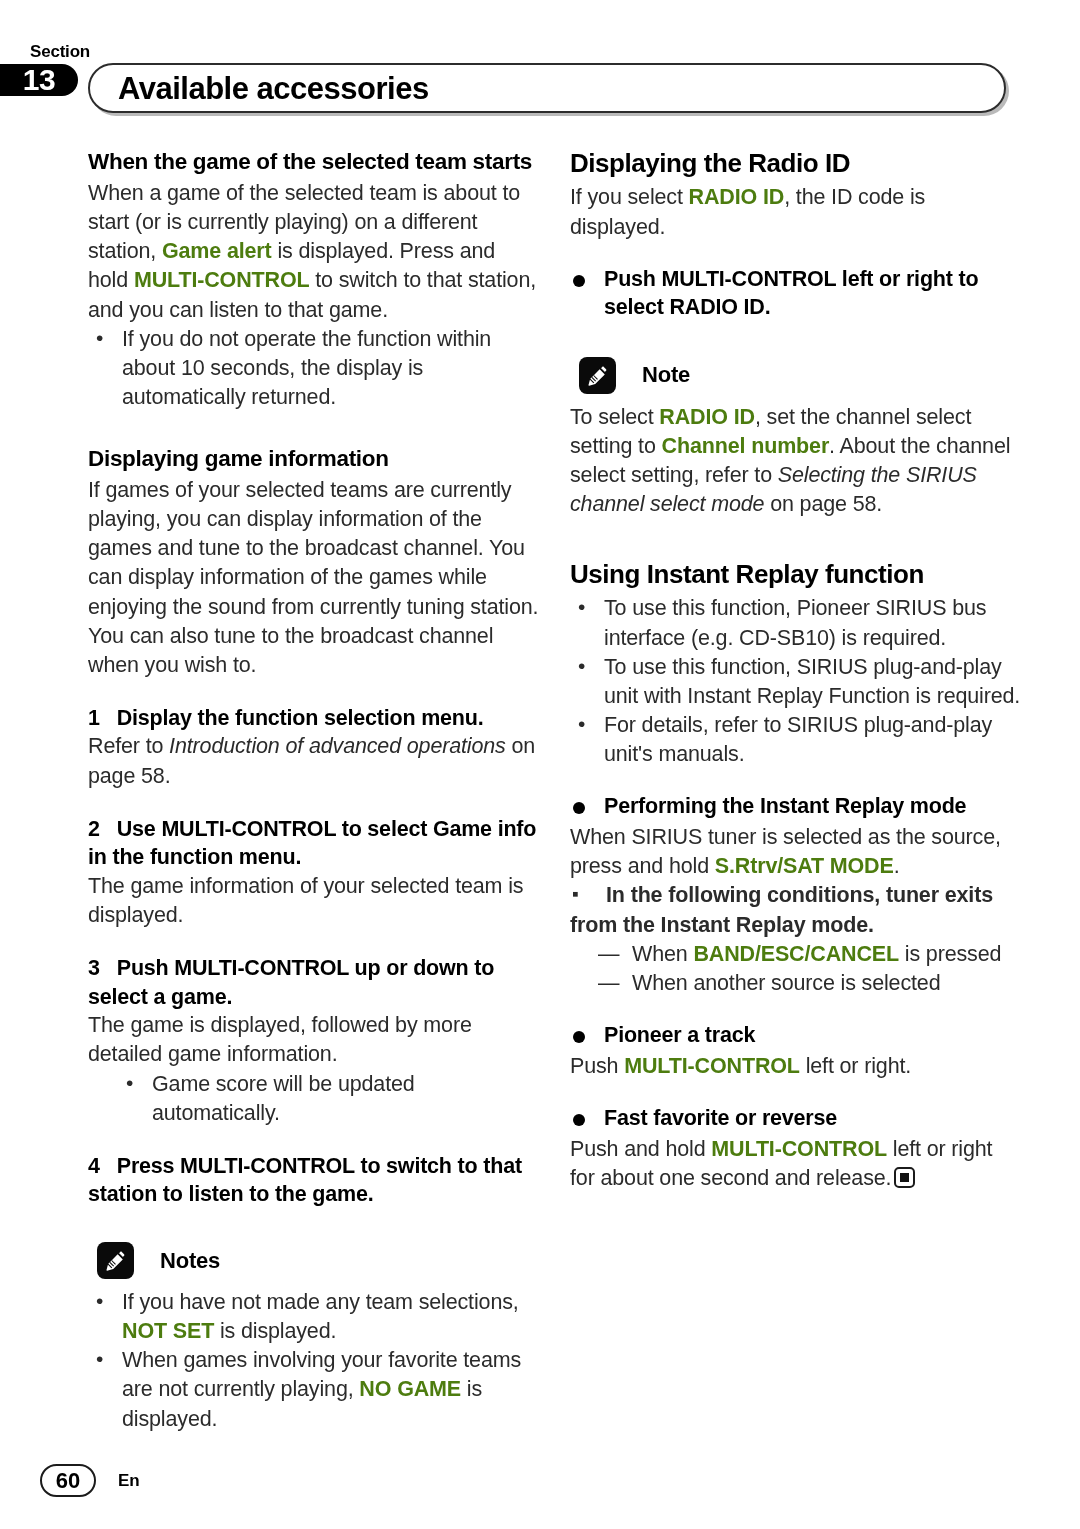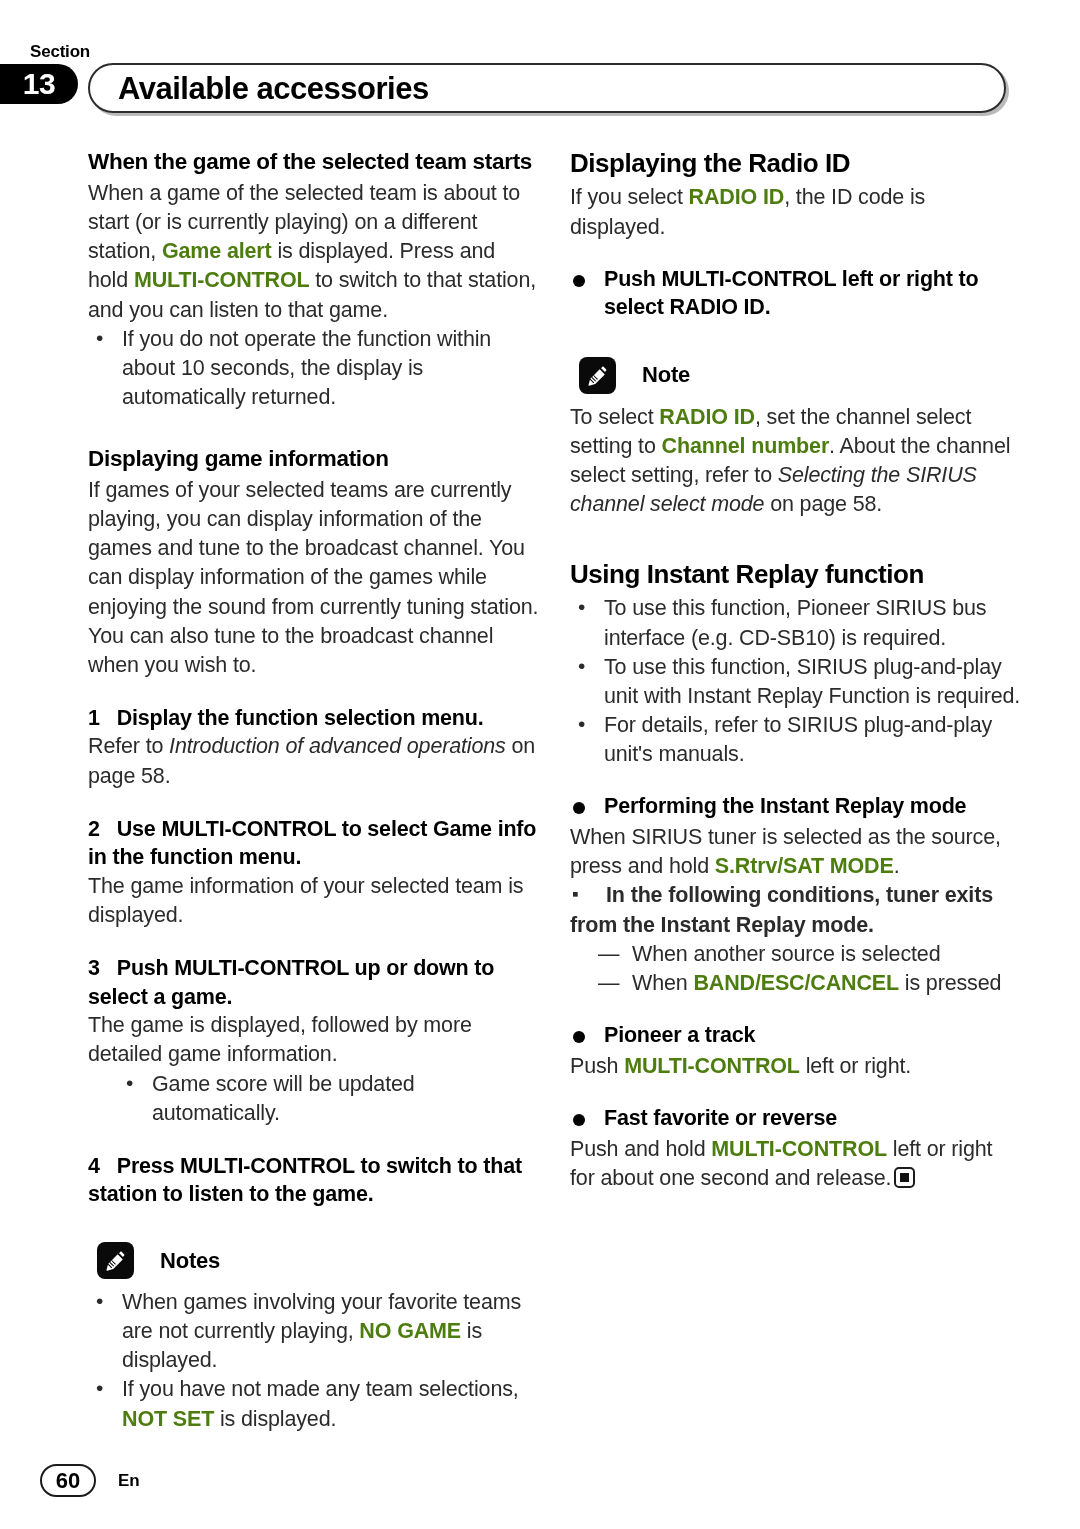--- a/index.html
+++ b/index.html
@@ -32,21 +32,21 @@
     font-size: 17px;
     font-weight: bold;
     letter-spacing: -0.2px;
     color: #000;
   }
   .section-badge {
     position: absolute;
     left: 0px;
     top: 64px;
     width: 78px;
-    height: 40px;
+    height: 32px;
     background: #000;
     border-radius: 0 25px 25px 0;
     color: #fff;
     font-size: 30px;
     font-weight: bold;
     display: flex;
     align-items: center;
     justify-content: center;
     letter-spacing: -0.5px;
   }
@@ -355,22 +355,22 @@
         <path d="M4.2 15.8l4 4" stroke="#0a0a0a" stroke-width="1.1" fill="none"></path>
         <path d="M6.1 13.9l4 4" stroke="#0a0a0a" stroke-width="1.1" fill="none"></path>
         <path d="M8 12l4 4" stroke="#0a0a0a" stroke-width="1.1" fill="none"></path>
         <path d="M15.4 4.7l4 4" stroke="#0a0a0a" stroke-width="1.1" fill="none"></path>
       </svg>
     </span>
     <span class="note-label">Notes</span>
   </div>
 
   <ul class="dot-list">
+    <li><span>If you have not made any team selections, </span><b>NOT SET</b><span> is displayed.</span></li>
     <li><span>When games involving your favorite teams are not currently playing, </span><b>NO GAME</b><span> is displayed.</span></li>
-    <li><span>If you have not made any team selections, </span><b>NOT SET</b><span> is displayed.</span></li>
   </ul>
 
 </div>
 
 <div class="column" id="col-right">
 
   <h2 class="sec-head">Displaying the Radio ID</h2>
   <p class="body"><span>If you select </span><b>RADIO ID</b><span>, the ID code is displayed.</span></p>
 
   <div class="gap-md"></div>
@@ -405,22 +405,22 @@
 
   <div class="gap-md"></div>
 
   <p class="bullet-head">Performing the Instant Replay mode</p>
   <p class="body"><span>When SIRIUS tuner is selected as the source, press and hold </span><b>S.Rtrv/SAT MODE</b><span>.</span></p>
 
   <ul class="square-list">
     <li>In the following conditions, tuner exits from the Instant Replay mode.</li>
   </ul>
   <ul class="dash-list">
+      <li><span>When </span><b>BAND/ESC/CANCEL</b><span> is pressed</span></li>
       <li><span>When another source is selected</span></li>
-      <li><span>When </span><b>BAND/ESC/CANCEL</b><span> is pressed</span></li>
     </ul>
 
   <div class="gap-md"></div>
 
   <p class="bullet-head">Pioneer a track</p>
   <p class="body"><span>Push </span><b>MULTI-CONTROL</b><span> left or right.</span></p>
 
   <div class="gap-md"></div>
 
   <p class="bullet-head">Fast favorite or reverse</p>

